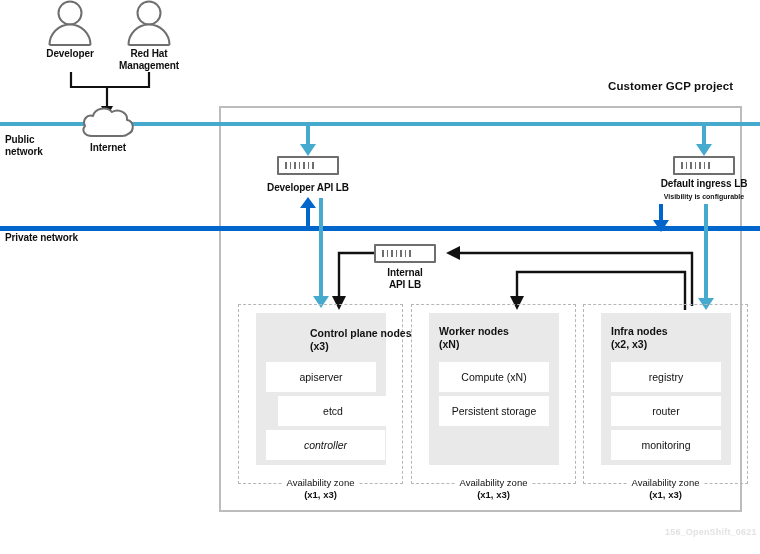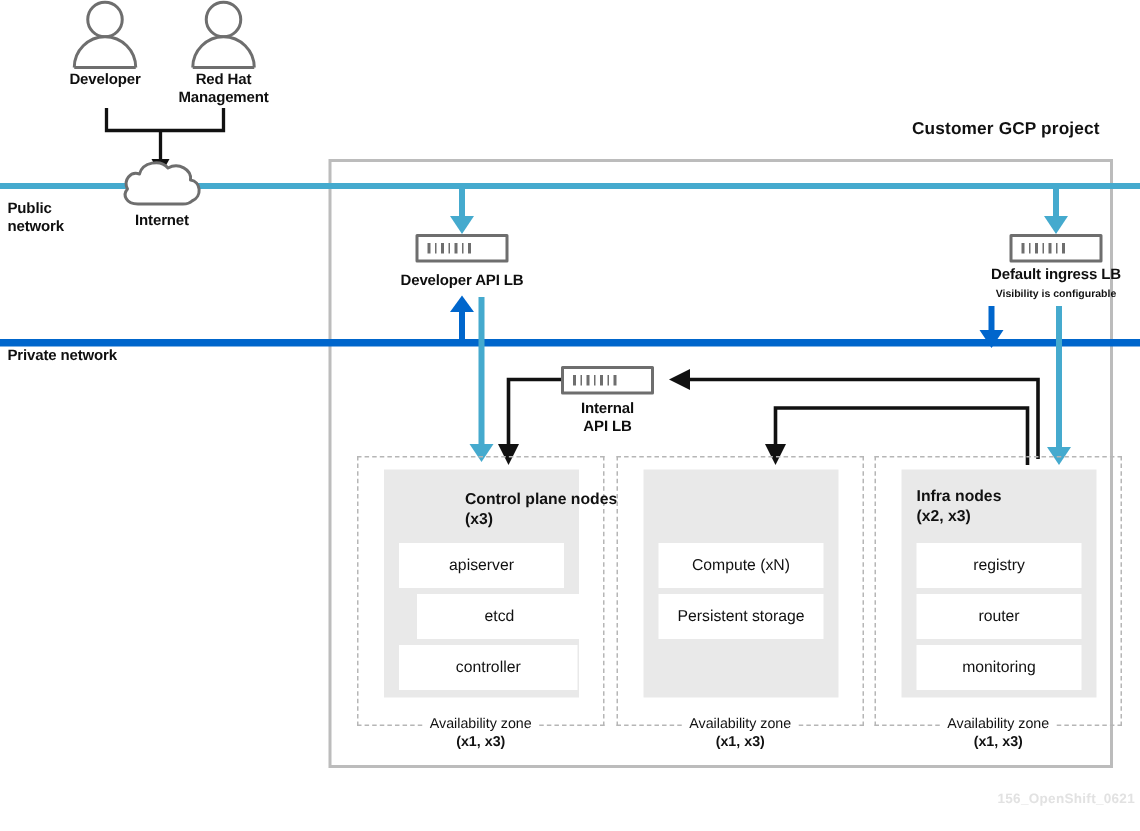--- a/index.html
+++ b/index.html
@@ -283,30 +283,32 @@
     <path d="M180 46 L180 8 L12 8 L12 34" fill="none" stroke="#111111" stroke-width="2.4"></path>
     <polygon points="5,32 19,32 12,46" fill="#111111"></polygon>
   </svg>
 
   <div class="az" style="left:238px; top:304px; width:165px; height:180px;"></div>
   <div class="node-panel" style="left:256px; top:313px; width:130px; height:152px;"></div>
   <div class="node-title" style="left:266px; top:327px; width:120px;margin-left:44px;">Control plane nodes
 (x3)</div>
   <div class="node-item" style="left:266px; top:362px; width:110px; height:30px;">apiserver</div>
   <div class="node-item" style="left:266px; top:396px; width:110px; height:30px;margin-left:12px;">etcd</div>
-  <div class="node-item" style="left:266px; top:430px; width:119px; height:30px;">controller</div>
+  <div class="node-item" style="left:266px; top:430px; width:119px; height:30px;font-style:italic;">controller</div>
   <div class="abs" style="left:238px; top:477px; width:165px;">
     <div class="az-caption">
       <span class="c1">Availability zone</span>
       <span class="c2">(x1, x3)</span>
     </div>
   </div>
 
   <div class="az" style="left:411px; top:304px; width:165px; height:180px;"></div>
   <div class="node-panel" style="left:429px; top:313px; width:130px; height:152px;"></div>
+  <div class="node-title" style="left:439px; top:325px; width:120px;">Worker nodes
+(xN)</div>
   <div class="node-item" style="left:439px; top:362px; width:110px; height:30px;">Compute (xN)</div>
   <div class="node-item" style="left:439px; top:396px; width:110px; height:30px;">Persistent storage</div>
   <div class="abs" style="left:411px; top:477px; width:165px;">
     <div class="az-caption">
       <span class="c1">Availability zone</span>
       <span class="c2">(x1, x3)</span>
     </div>
   </div>
 
   <div class="az" style="left:583px; top:304px; width:165px; height:180px;"></div>

